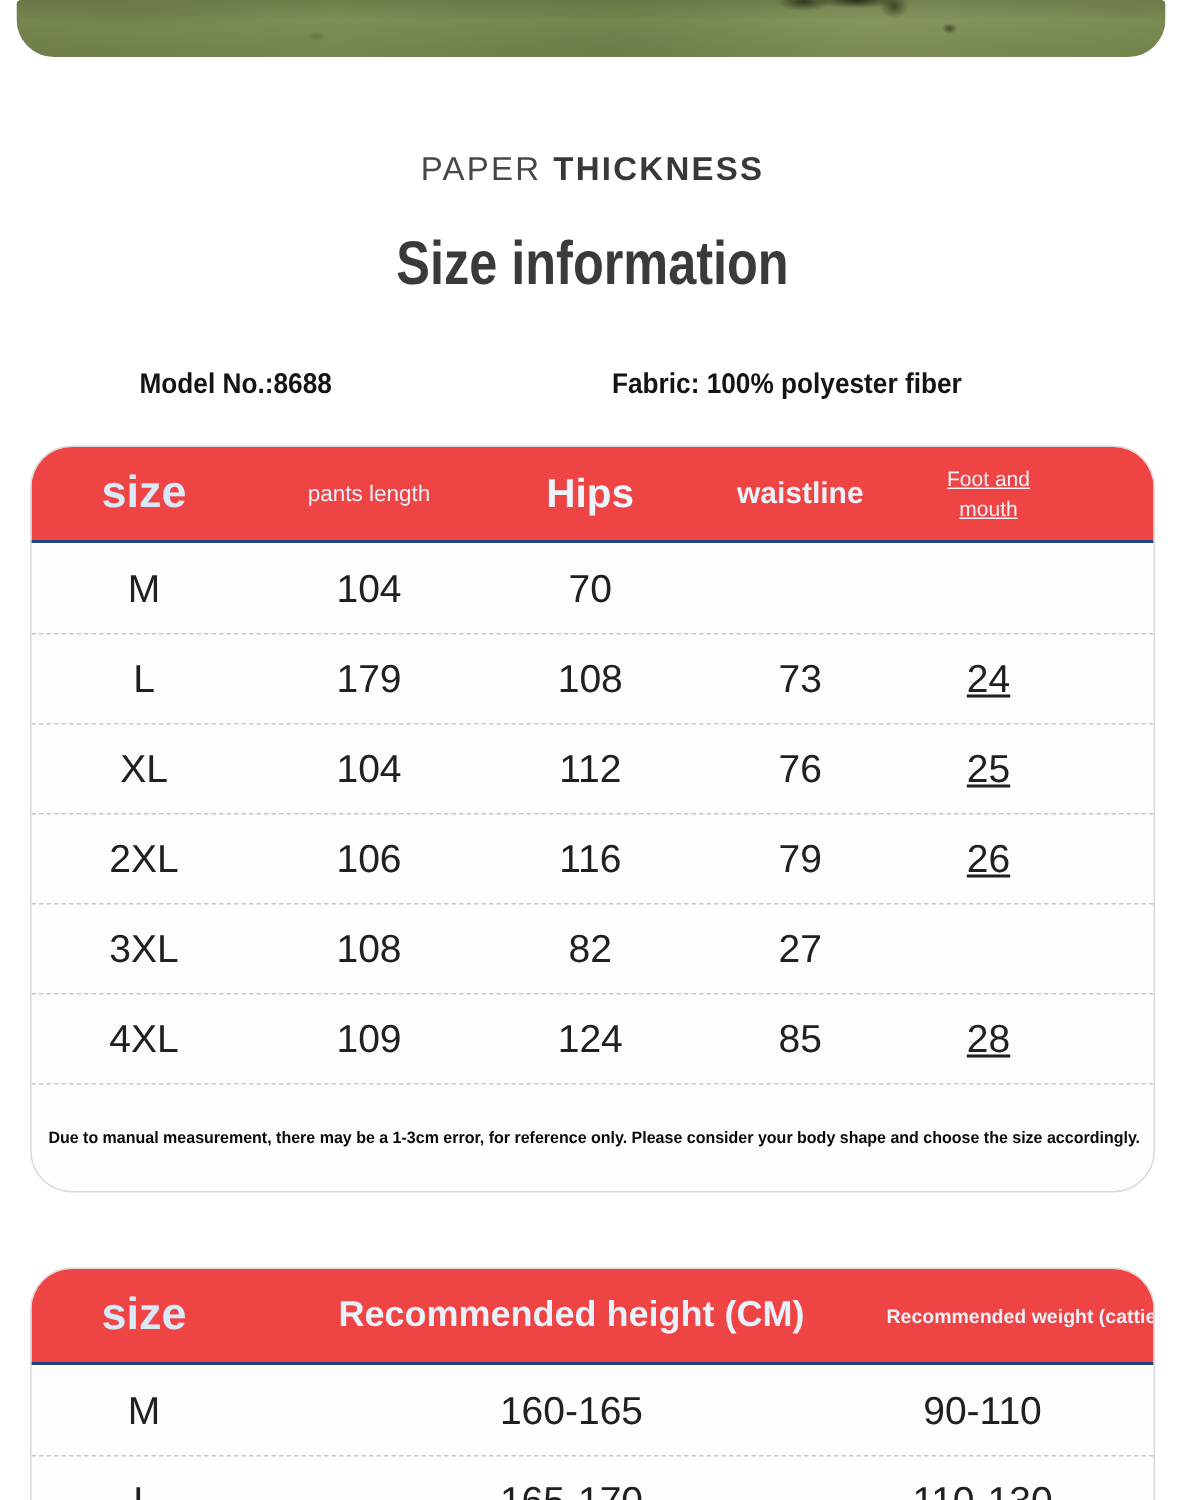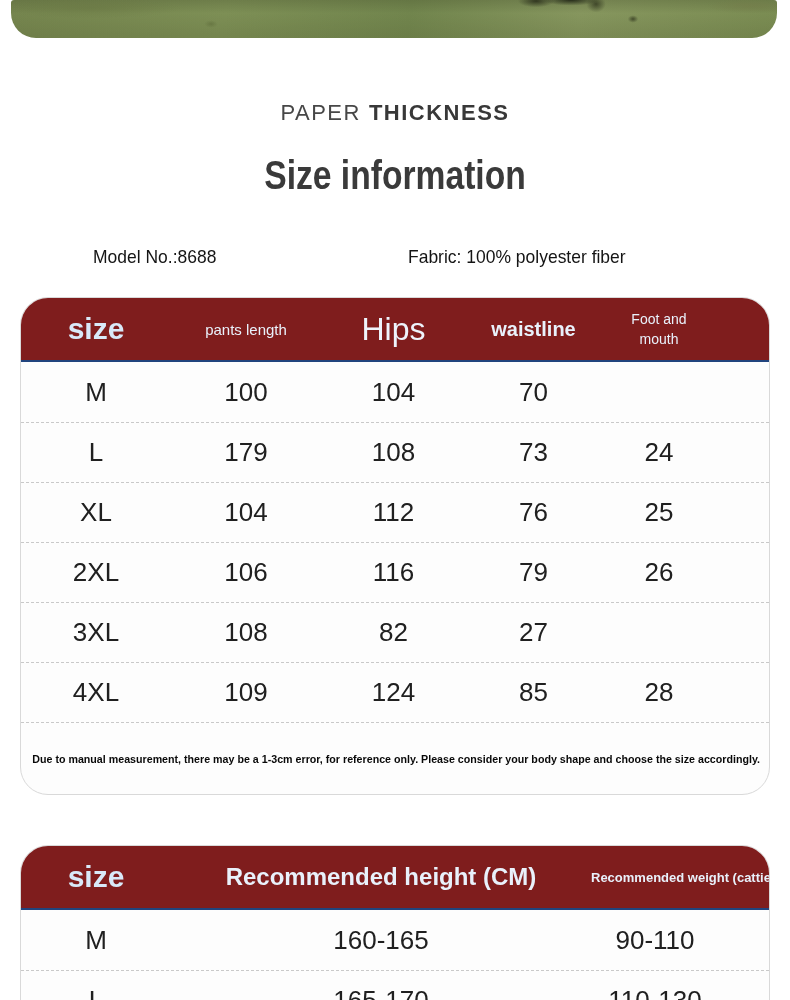--- a/index.html
+++ b/index.html
@@ -26,42 +26,42 @@
   .brand { position:absolute; top:100px; left:0; width:100%; text-align:center;
            font-size:22px; letter-spacing:1.5px; color:#474747; }
   .brand .light { font-weight:400; margin-right:8px; }
   .brand .bold  { font-weight:700; color:#383838; }
 
   .title { position:absolute; top:152px; left:0; width:100%; text-align:center;
            font-size:41px; font-weight:700; color:#3a3a3a;
            transform:scaleX(.82); transform-origin:50% 50%; white-space:nowrap; }
 
   .meta { position:absolute; top:246px; left:0; width:100%; height:26px;
-          font-size:19px; font-weight:400; color:#141414; }
+          font-size:19px; font-weight:700; color:#141414; }
   .meta .model  { position:absolute; left:93px;  top:0; transform:scaleX(.92); transform-origin:0 0; white-space:nowrap; }
   .meta .fabric { position:absolute; left:408px; top:0; transform:scaleX(.92); transform-origin:0 0; white-space:nowrap; }
 
   
   .card { position:absolute; left:20px; width:750px; background:#fdfdfd;
           border:1px solid #d9d9d9; overflow:hidden; }
-  .thead { background:#7f1d1d; color:#e9f1fb; display:grid; align-items:center;
+  .thead { background:#ef4444; color:#e9f1fb; display:grid; align-items:center;
            border-bottom:2px solid #21447e; }
   .thead > div { display:flex; align-items:center; justify-content:center; text-align:center; }
   .trow  { display:grid; align-items:center; color:#202020; font-size:26px; height:60px; }
   .trow > div { display:flex; align-items:center; justify-content:center; white-space:nowrap; }
   .trow + .trow { border-top:1px dashed #c9c9c9; }
 
   
   .t1 { top:297px; height:498px; border-radius:28px; }
   .t1 .thead { height:64px; grid-template-columns:150px 150px 145px 135px 1fr; }
   .t1 .trow  { grid-template-columns:150px 150px 145px 135px 1fr; }
-  .t1 .thead > div:nth-child(5), .t1 .trow > div:nth-child(5) { padding-right:52px; }
+  .t1 .thead > div:nth-child(5), .t1 .trow > div:nth-child(5) { padding-right:52px;text-decoration:underline; }
   .h-size  { font-size:30px; font-weight:700; color:#d9e9f8; }
   .h-small { font-size:15px; font-weight:400; }
-  .h-hips  { font-size:32px; font-weight:400; color:#eef4fc; }
+  .h-hips  { font-size:27px; font-weight:700; color:#eef4fc; }
   .h-waist { font-size:20px; font-weight:700; }
   .h-foot  { font-size:14px; font-weight:400; line-height:1.45; }
   .h-foot span { display:inline-block; max-width:66px; }
   .note { height:72px; border-top:1px dashed #c9c9c9; display:flex;
           align-items:center; }
   .note span { font-size:11px; font-weight:700; color:#090909; white-space:nowrap;
                transform:scaleX(.97); transform-origin:50% 50%; }
 
   
   .t2 { top:845px; height:190px; border-radius:28px 28px 0 0; }
@@ -93,21 +93,20 @@
     <div class="h-small">pants length</div>
     <div class="h-hips">Hips</div>
     <div class="h-waist">waistline</div>
     <div class="h-foot">
         <span>Foot and mouth</span>
       </div>
   </div>
 
   <div class="trow">
     <div>M</div>
-    <div>100</div>
     <div>104</div>
     <div>70</div>
   </div>
   <div class="trow">
     <div>L</div>
     <div>179</div>
     <div>108</div>
     <div>73</div>
     <div>24</div>
   </div>

